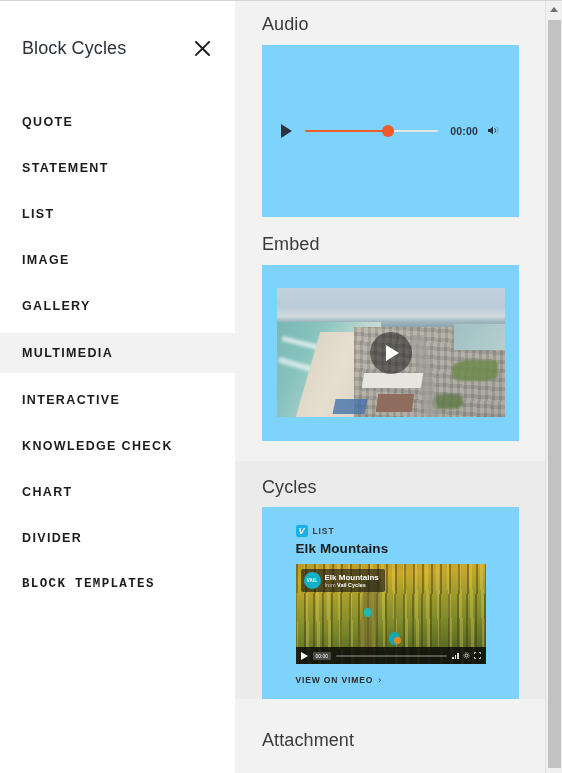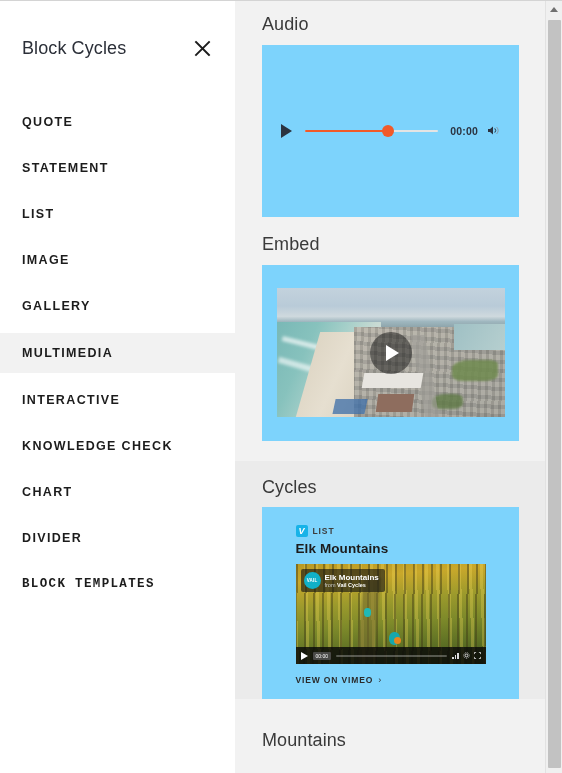--- a/index.html
+++ b/index.html
@@ -689,21 +689,21 @@
             <a class="vimeo-link">
               <span>VIEW ON VIMEO</span>
               <span class="chev">›</span>
             </a>
 
           </div>
         </div>
       </div>
 
       <div class="section shade-a section-attachment" style="margin-top:18px;">
-        <div class="section-label">Mountains</div>
+        <div class="section-label">Attachment</div>
       </div>
 
     </div>
   </section>
 
   <div class="scrollbar">
     <div class="sb-arrow-up">
       <span class="caret"></span>
     </div>
     <div class="sb-thumb"></div>

